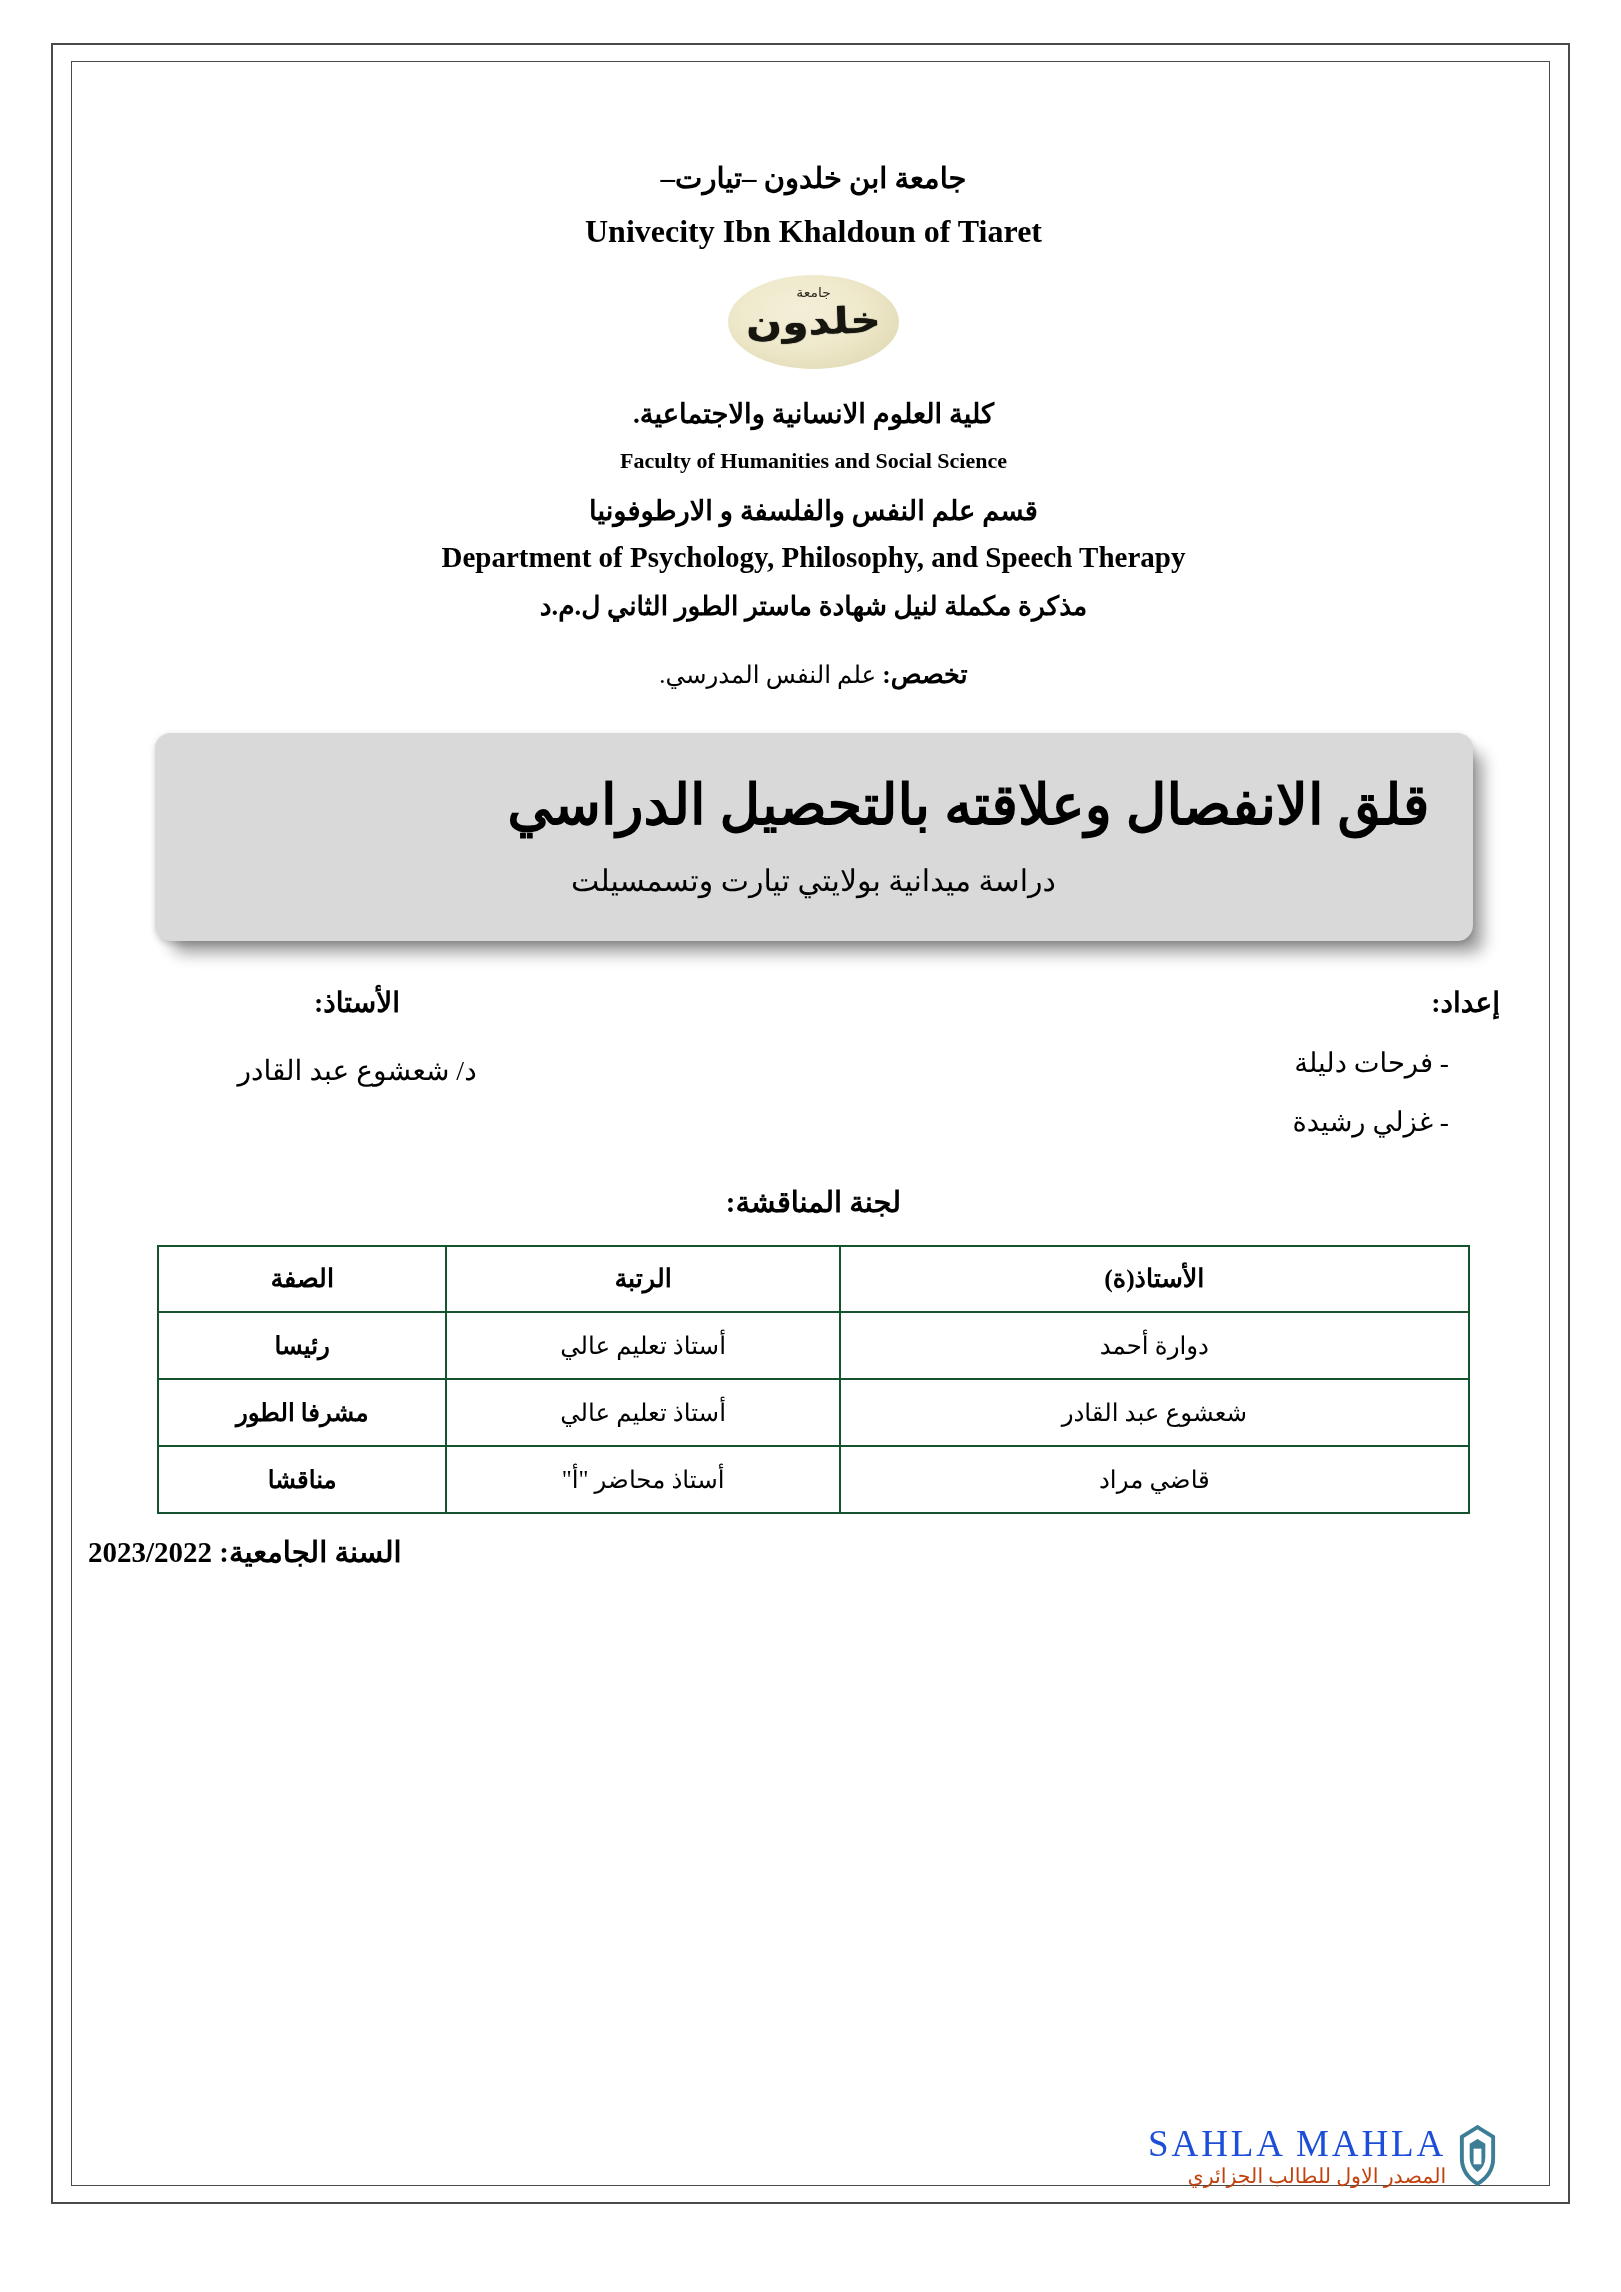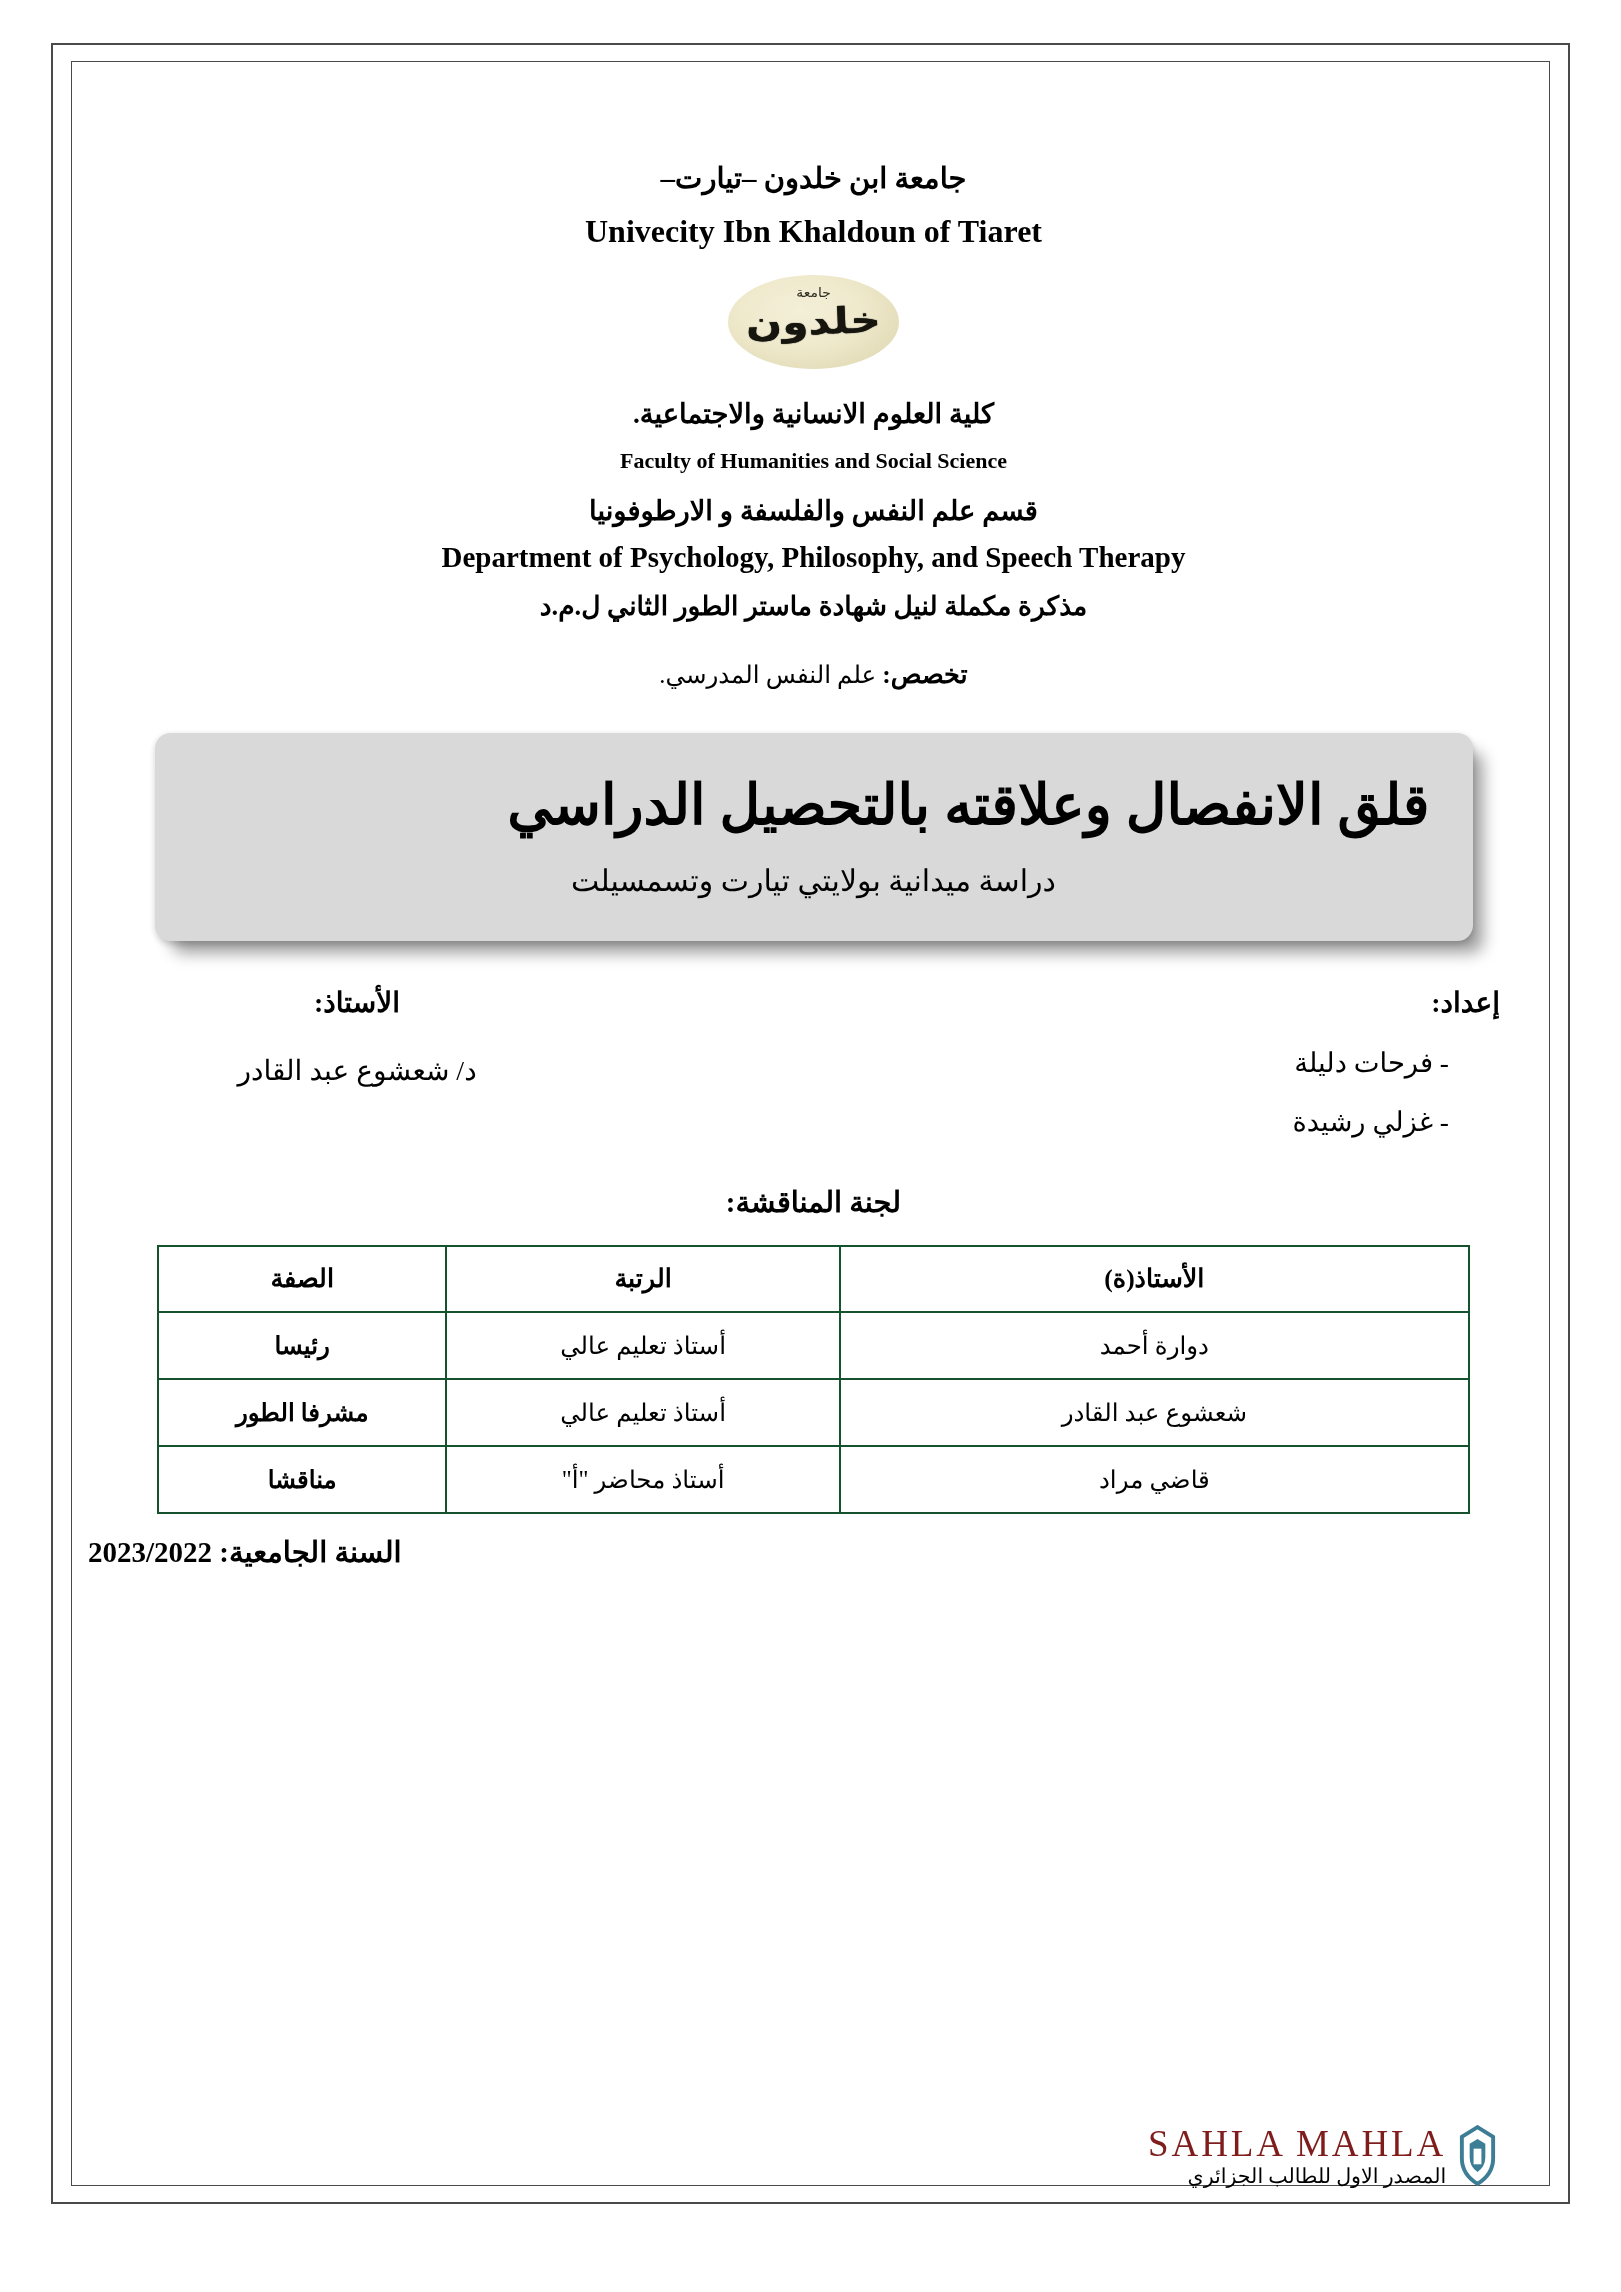--- a/index.html
+++ b/index.html
@@ -172,27 +172,27 @@
     align-items:center;
     justify-content:flex-end;
     gap:9.8px;
     direction:ltr;
   }
   .wm-text{text-align:right;}
   .wm-main{
     font-family:"Liberation Serif","DejaVu Serif",serif;
     font-size:37px;
     letter-spacing:2.9px;
-    color:#7f1d1d;
+    color:#1d4ed8;
     line-height:1;
   }
   .wm-sub{
     font-family:"Liberation Serif","DejaVu Serif",serif;
     font-size:20.6px;
-    color:#000000;
+    color:#c2410c;
     direction:rtl;
     margin-top:3.9px;
     line-height:1;
   }
   .wm-mark{
     width:43px;height:61px;
     position:relative;
     flex:0 0 auto;
   }
 </style>

